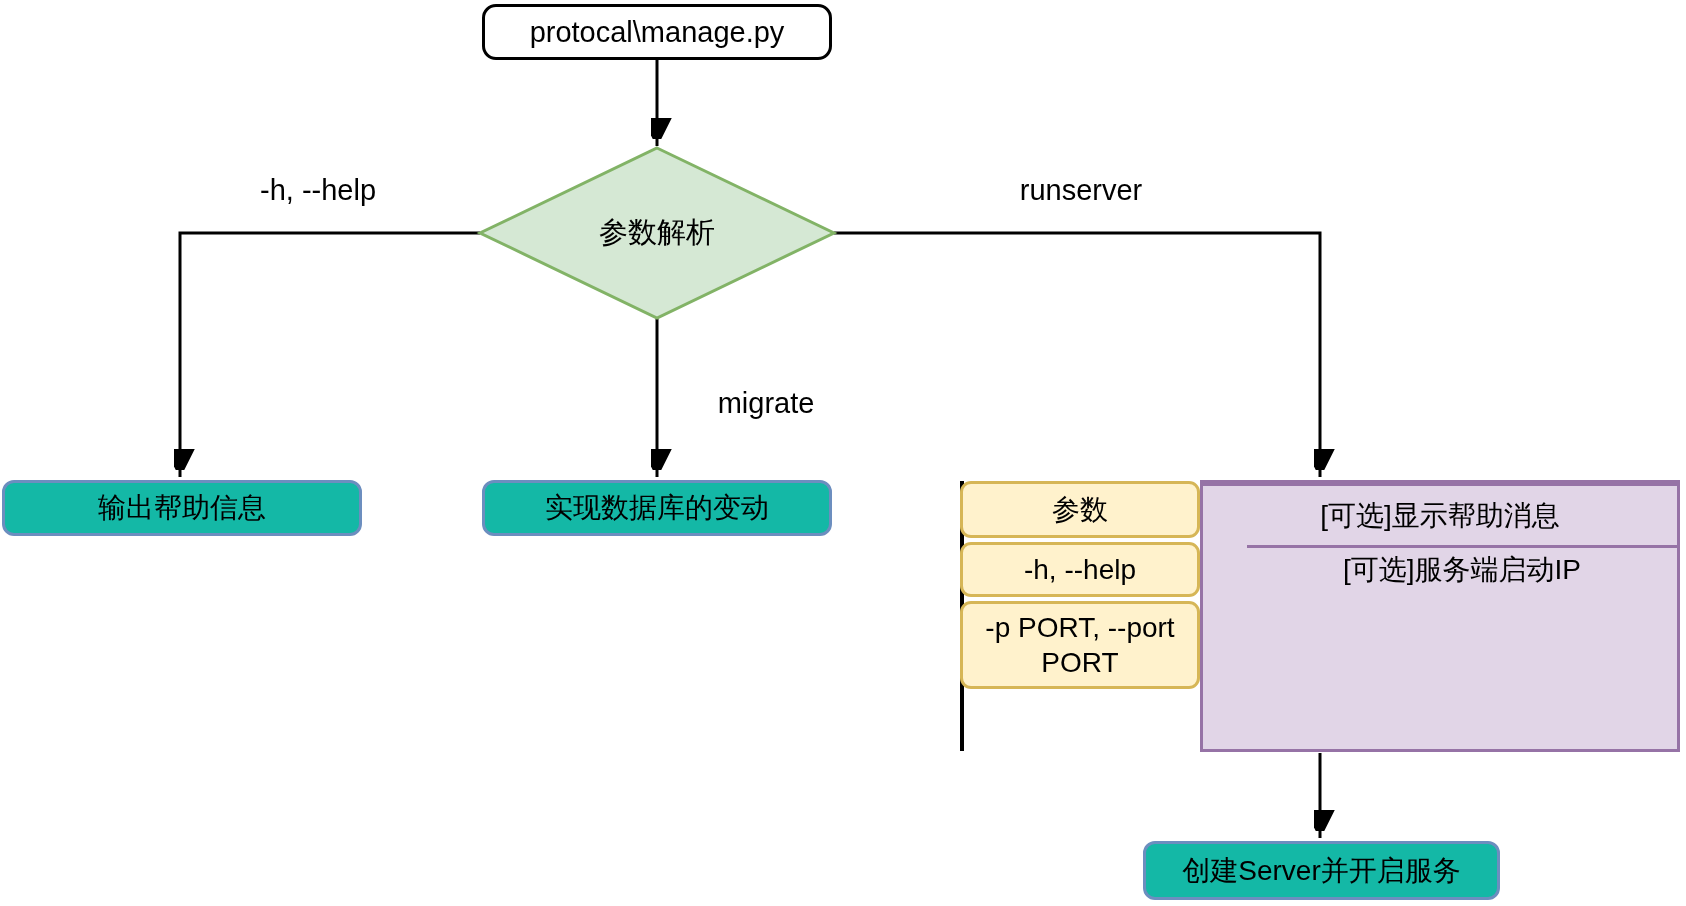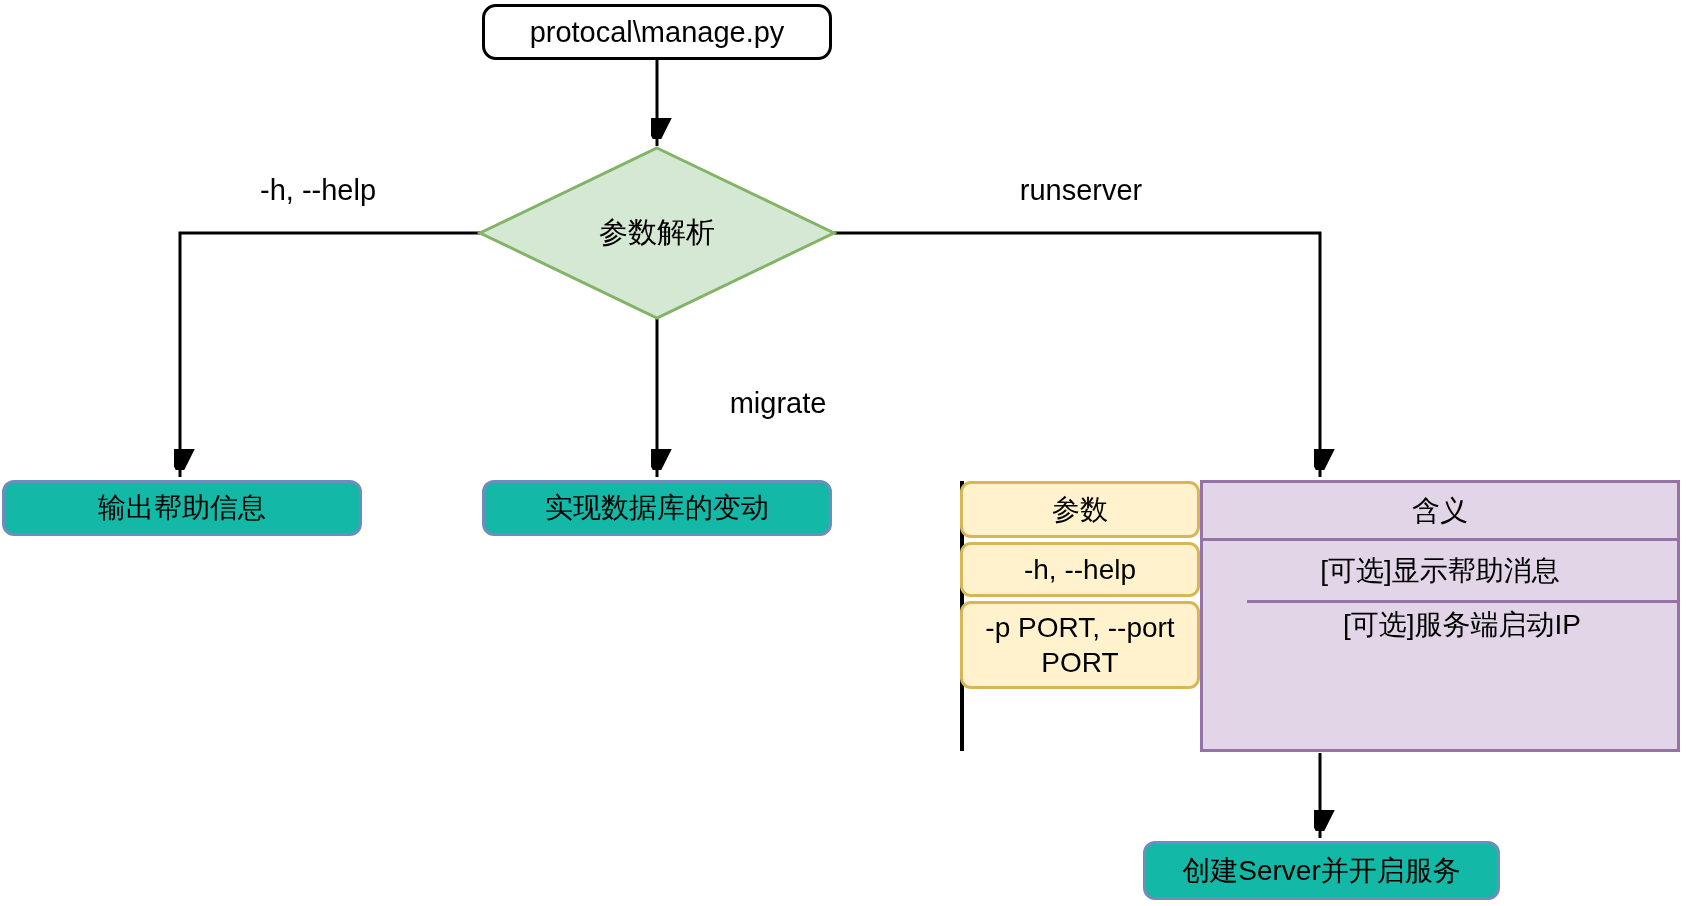--- a/index.html
+++ b/index.html
@@ -31,21 +31,21 @@
     position:absolute;left:657px;top:233px;transform:translate(-50%,-50%);
     font-size:29px;white-space:nowrap;
   }
 
   .edge-label{
     position:absolute;transform:translate(-50%,-50%);
     background:#ffffff;padding:2px 6px;font-size:29px;white-space:nowrap;
   }
   .label-help{left:318px;top:190px;}
   .label-runserver{left:1081px;top:190px;}
-  .label-migrate{left:766px;top:403px;margin-left:12px;}
+  .label-migrate{left:766px;top:403px;}
 
   .ptable{position:absolute;left:960px;top:480px;width:720px;height:272px;}
   .ptable .left-frame-line{
     position:absolute;left:0;top:1px;width:4px;height:270px;background:#000;
   }
   .ycell{
     position:absolute;left:0;width:240px;box-sizing:border-box;
     background:#fff2cc;border:3px solid #d6b656;border-radius:11px;
     display:flex;align-items:center;justify-content:center;text-align:center;
     font-size:28px;line-height:1.25;padding:0 4px;
@@ -112,21 +112,20 @@
   </div>
 
   <div class="edge-label label-help">-h, --help</div>
   <div class="edge-label label-runserver">runserver</div>
   <div class="edge-label label-migrate">migrate</div>
 
   <div class="ptable">
     <div class="left-frame-line"></div>
 
     <div class="pcol">
-      <div class="prow h">含义</div>
       <div class="prow r1">[可选]显示帮助消息</div>
       <div class="prow r3">[可选]服务端启动IP</div>
     </div>
 
     <div class="ycell h">参数</div>
     <div class="ycell r1">-h, --help</div>
     <div class="ycell r2">-p PORT, --port PORT</div>
   </div>
 
 </div>

